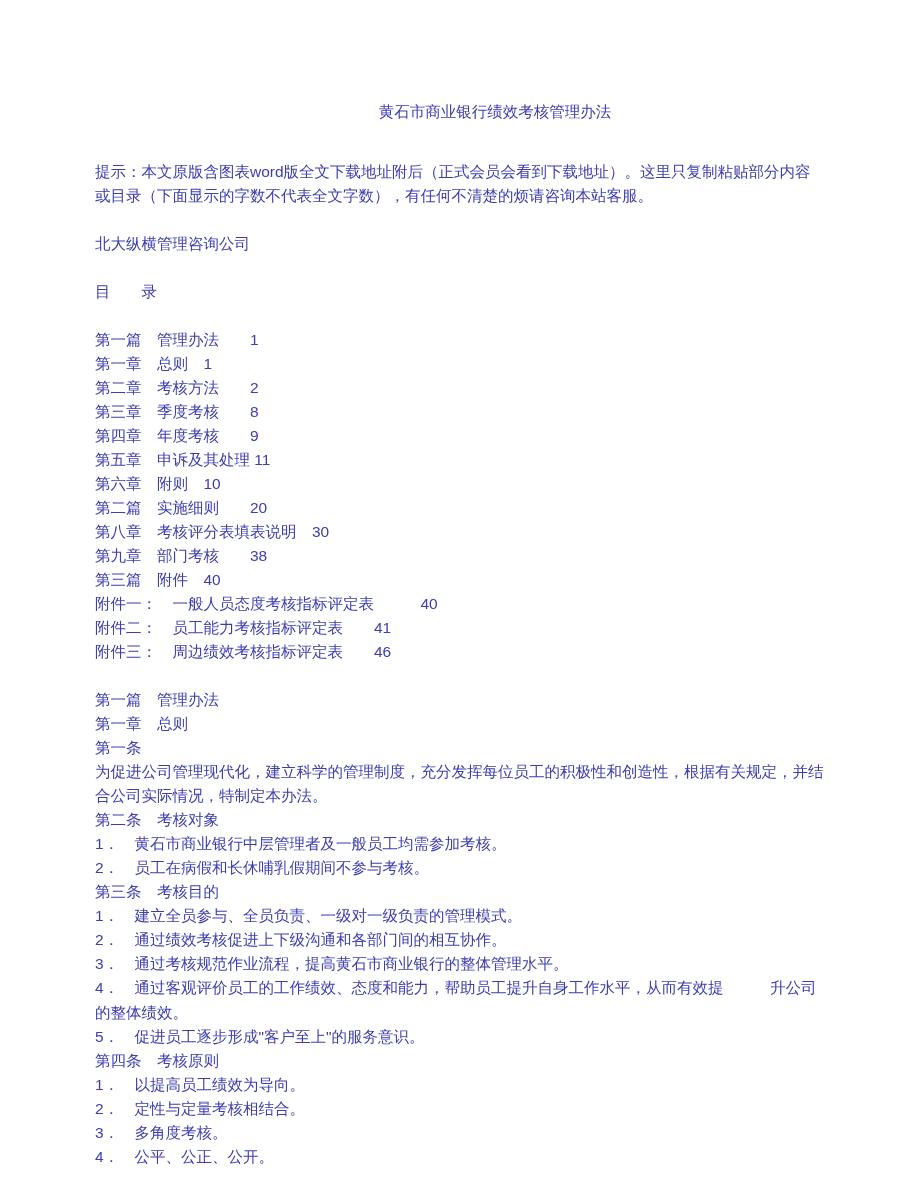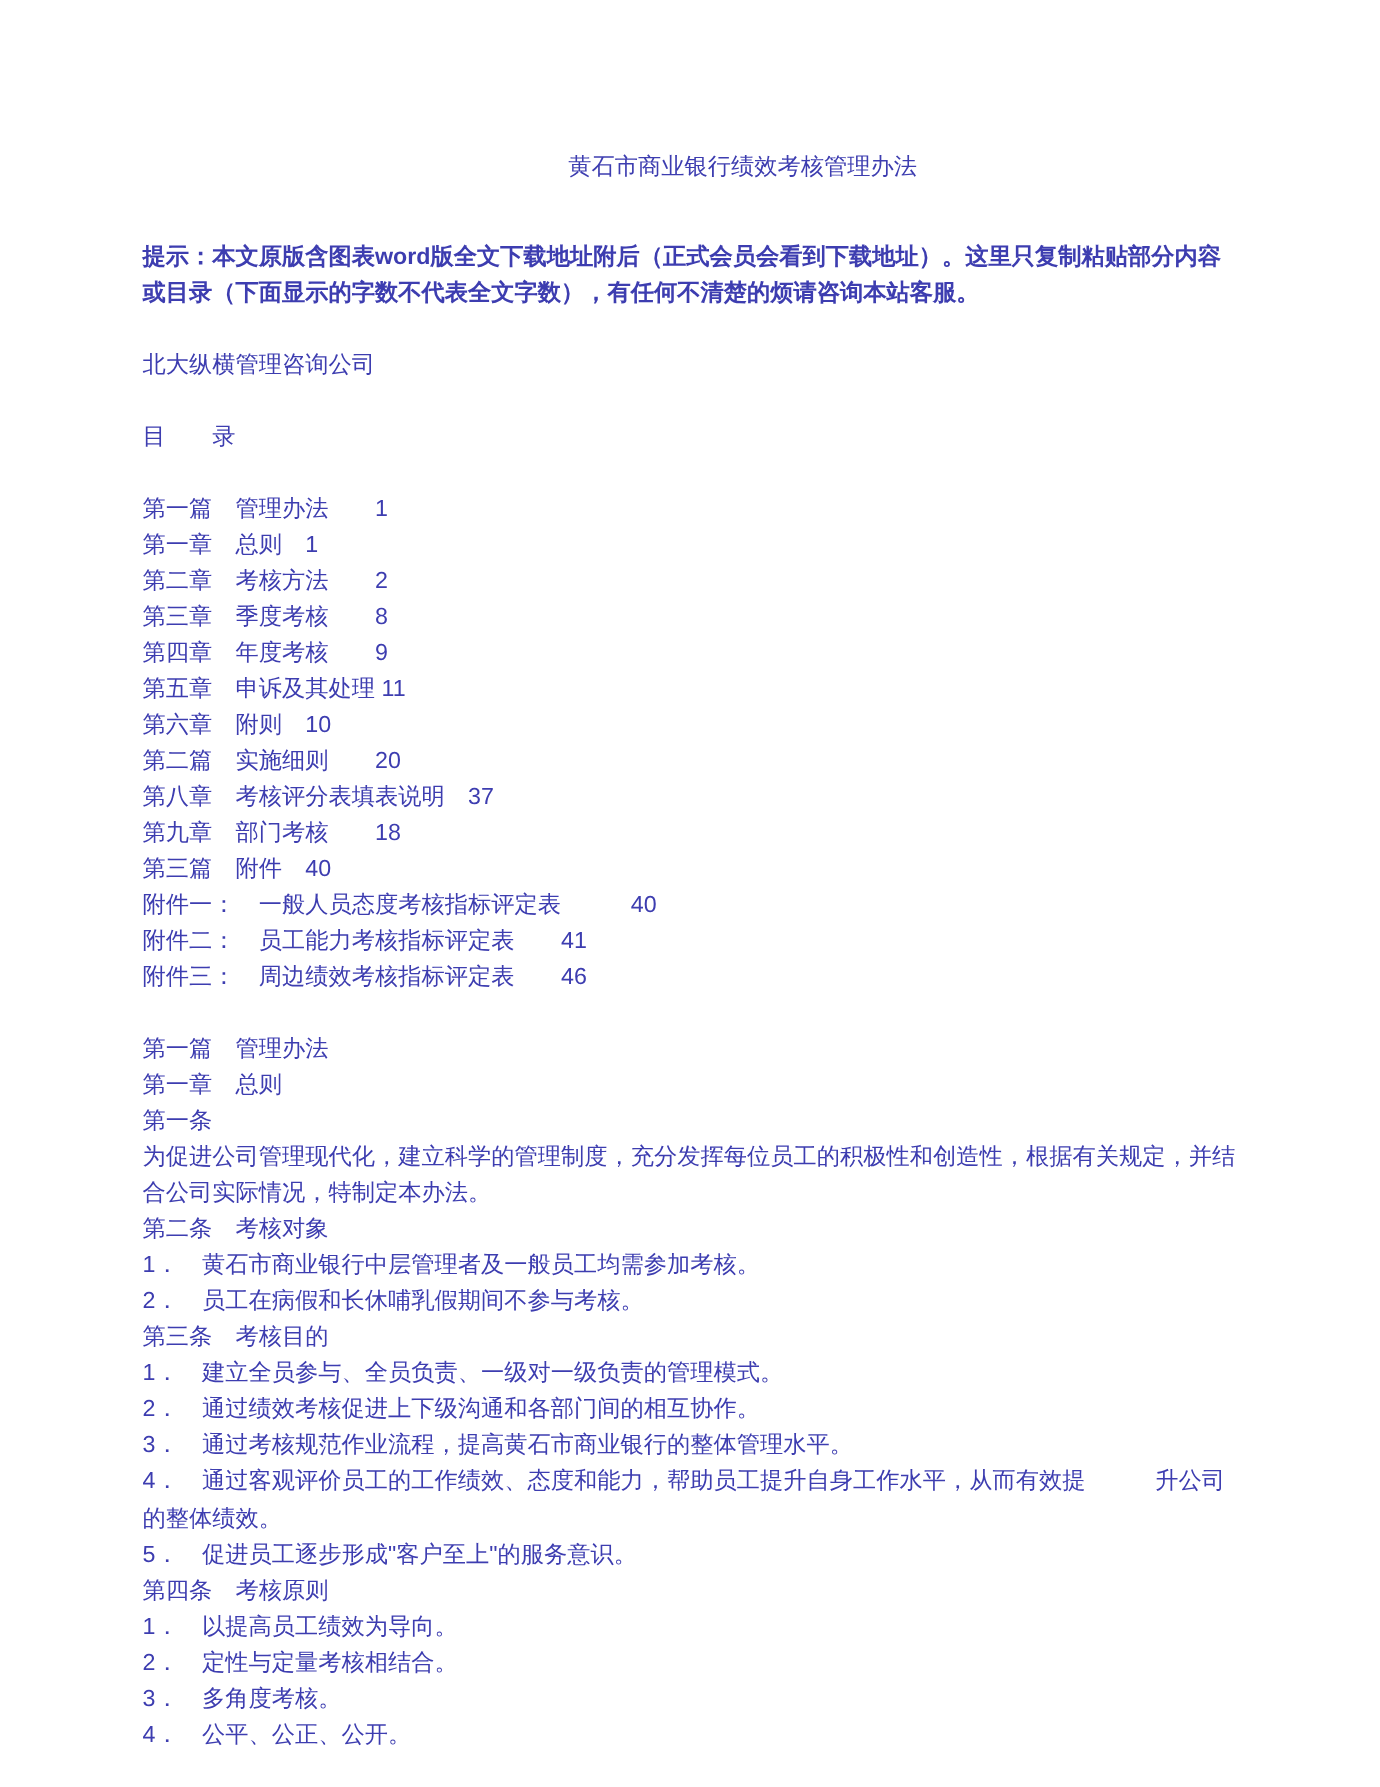--- a/index.html
+++ b/index.html
@@ -17,21 +17,20 @@
       box-sizing: border-box;
       padding: 100px 95px 60px 95px;
     }
     .title {
       text-align: center;
       padding-left: 70px;
       margin-bottom: 36px;
     }
     .para {
       margin-bottom: 24px;
-      font-weight: bold;
     }
     .block {
       margin-bottom: 24px;
     }
     .line {
       white-space: pre;
     }
     .wrap-line {
       white-space: normal;
     }
@@ -51,22 +50,22 @@
 
   <div class="block" id="toc-container">
       <div class="line">第一篇　管理办法　　1</div>
       <div class="line">第一章　总则　1</div>
       <div class="line">第二章　考核方法　　2</div>
       <div class="line">第三章　季度考核　　8</div>
       <div class="line">第四章　年度考核　　9</div>
       <div class="line">第五章　申诉及其处理 11</div>
       <div class="line">第六章　附则　10</div>
       <div class="line">第二篇　实施细则　　20</div>
-      <div class="line">第八章　考核评分表填表说明　37</div>
-      <div class="line">第九章　部门考核　　18</div>
+      <div class="line">第八章　考核评分表填表说明　30</div>
+      <div class="line">第九章　部门考核　　38</div>
       <div class="line">第三篇　附件　40</div>
       <div class="line">附件一：　一般人员态度考核指标评定表　　　40</div>
       <div class="line">附件二：　员工能力考核指标评定表　　41</div>
       <div class="line">附件三：　周边绩效考核指标评定表　　46</div>
     </div>
 
   <div id="body-container">
       <div class="line">第一篇　管理办法</div>
       <div class="line">第一章　总则</div>
       <div class="line">第一条</div>

